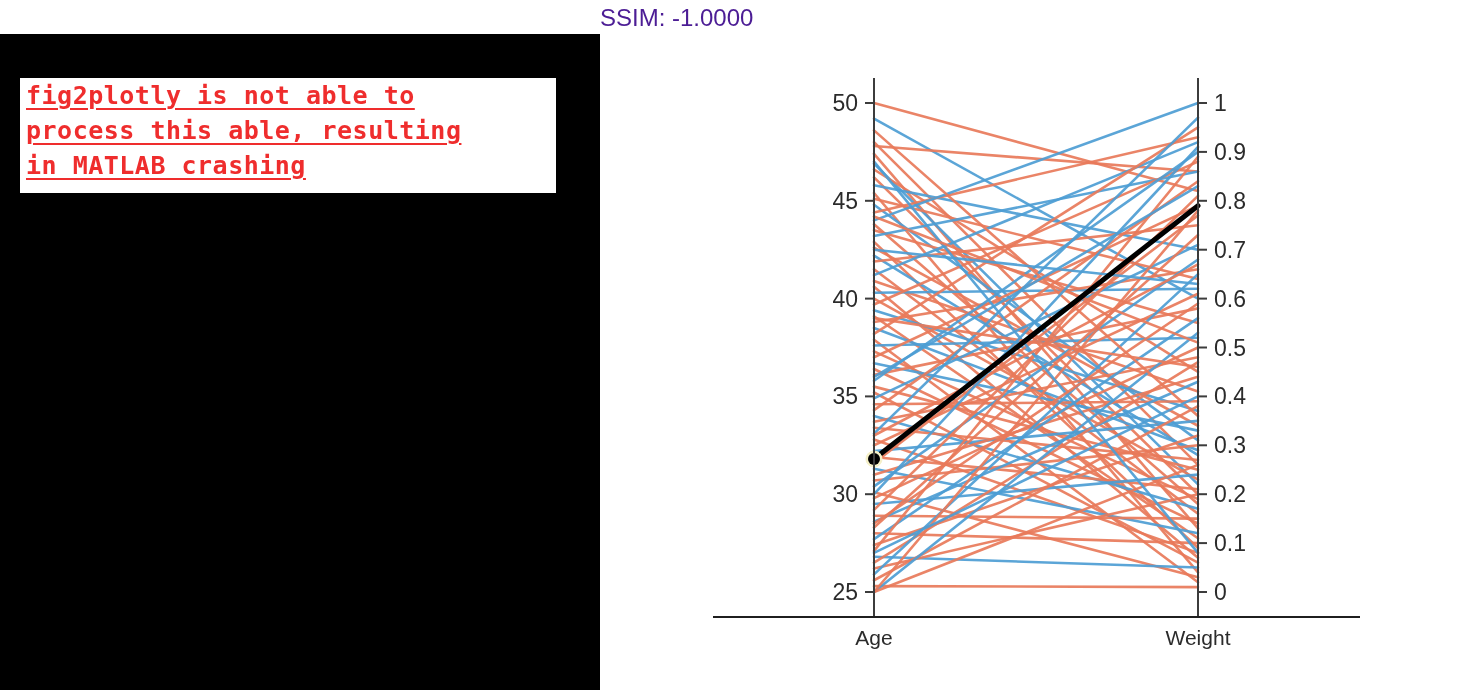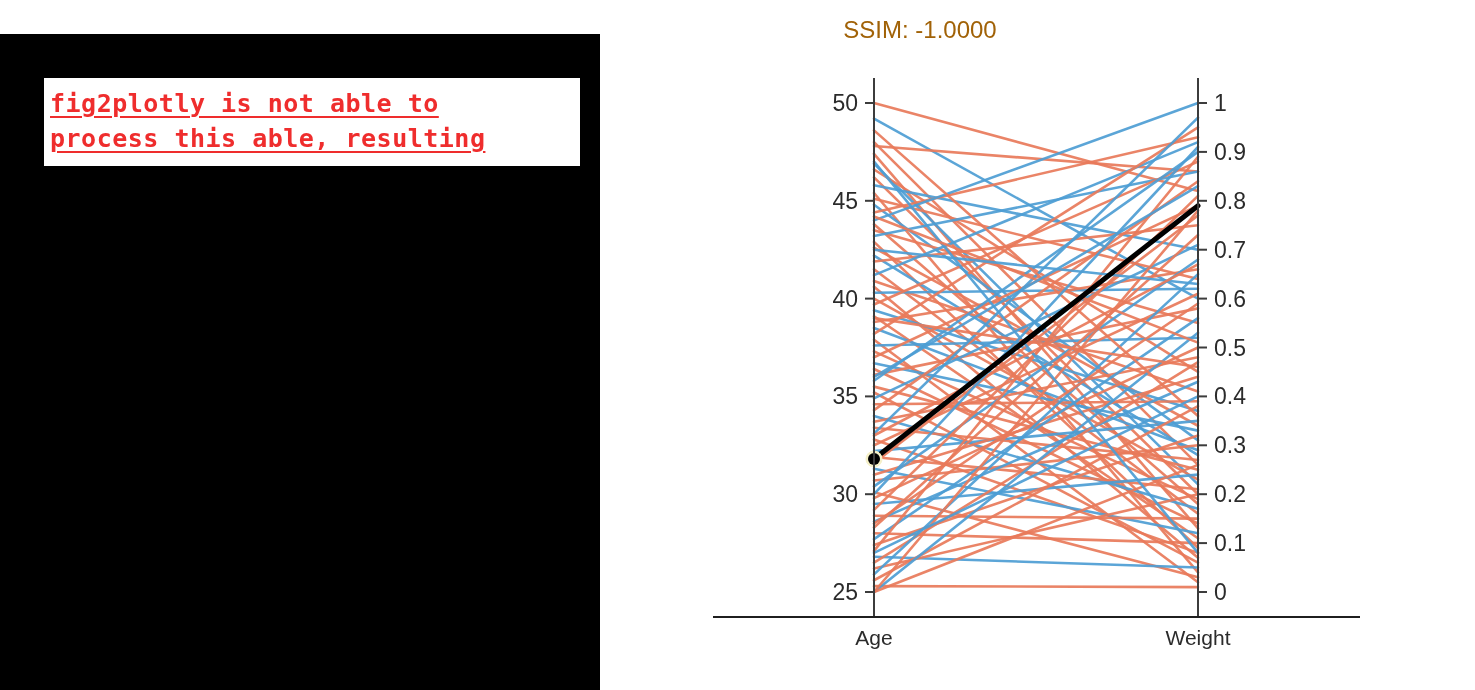--- a/index.html
+++ b/index.html
@@ -19,26 +19,26 @@
   #error-panel {
     position: absolute;
     left: 0px;
     top: 34px;
     width: 600px;
     height: 656px;
     background: #000000;
   }
   #error-box {
     position: absolute;
-    left: 44px;
+    left: 20px;
     top: 44px;
     width: 536px;
     box-sizing: border-box;
     background: #ffffff;
-    padding: 8px 6px 10px 6px;
+    padding: 0 6px 10px 6px;
   }
   #error-box .err-line {
     font-family: "DejaVu Sans Mono", "Liberation Mono", monospace;
     font-size: 25px;
     font-weight: bold;
     letter-spacing: 0.5px;
     color: #ef2d2d;
     text-decoration: underline;
     text-decoration-thickness: 2px;
     text-underline-offset: 4px;
@@ -50,25 +50,24 @@
   #figure {
     position: absolute;
     left: 600px;
     top: 0px;
     width: 875px;
     height: 690px;
   }
   #chart-title {
     position: absolute;
     left: 0px;
-    top: 16px;
+    top: 4px;
     width: 640px;
-    text-align: center;
     font-size: 24px;
-    color: #a16207;
+    color: #4c1d95;
     font-family: "Liberation Sans", sans-serif;
   }
 
   
   #plot-svg {
     position: absolute;
     left: 0px;
     top: 0px;
   }
 
@@ -83,20 +82,21 @@
     fill: #2b2b2b;
   }
 </style>
 </head>
 <body>
 
 <div id="error-panel">
   <div id="error-box">
     <div class="err-line">fig2plotly is not able to</div>
     <div class="err-line">process this able, resulting</div>
+    <div class="err-line">in MATLAB crashing</div>
   </div>
 </div>
 
 <div id="figure">
 
   <div id="chart-title">SSIM: -1.0000</div>
 
   <svg id="plot-svg" width="875" height="690">
     <g id="lines-layer">
         <line x1="274" y1="103" x2="598" y2="191.02000000000004" stroke="#e8795a" stroke-width="2.6" stroke-opacity="0.92" stroke-linecap="round"></line>

